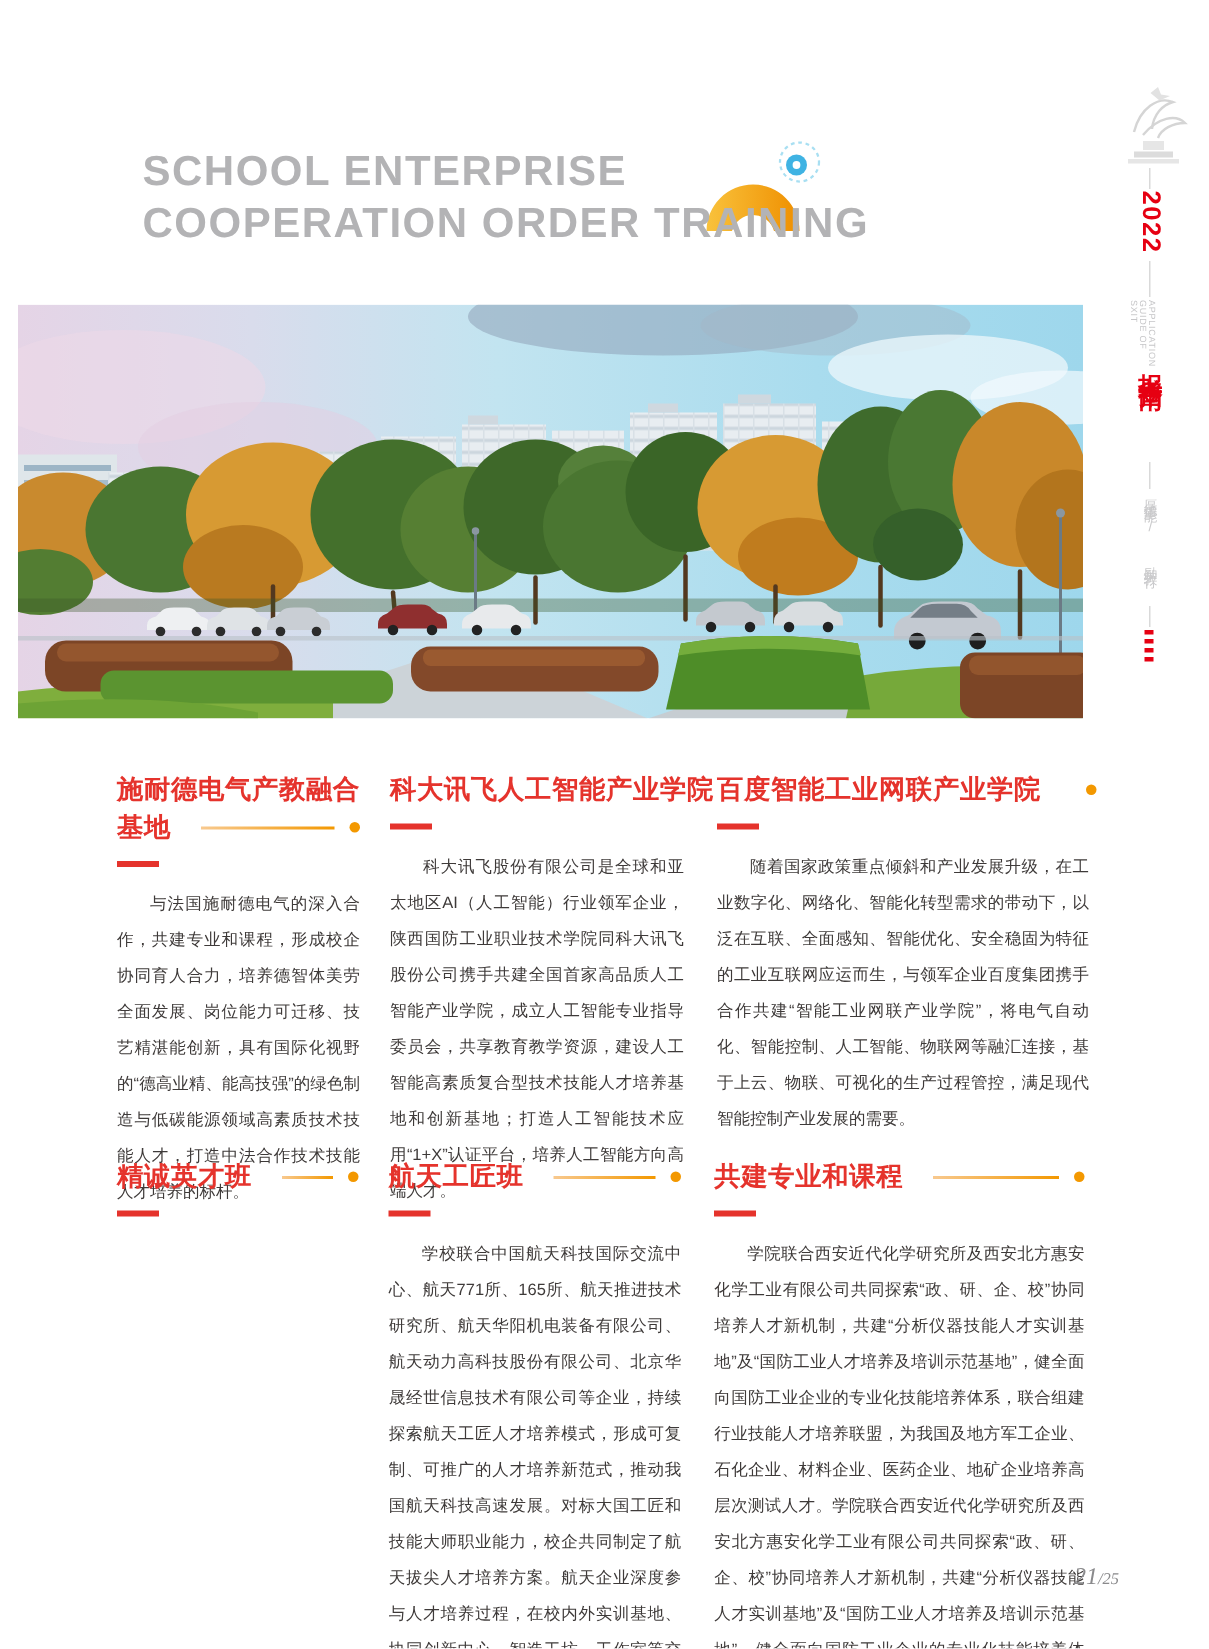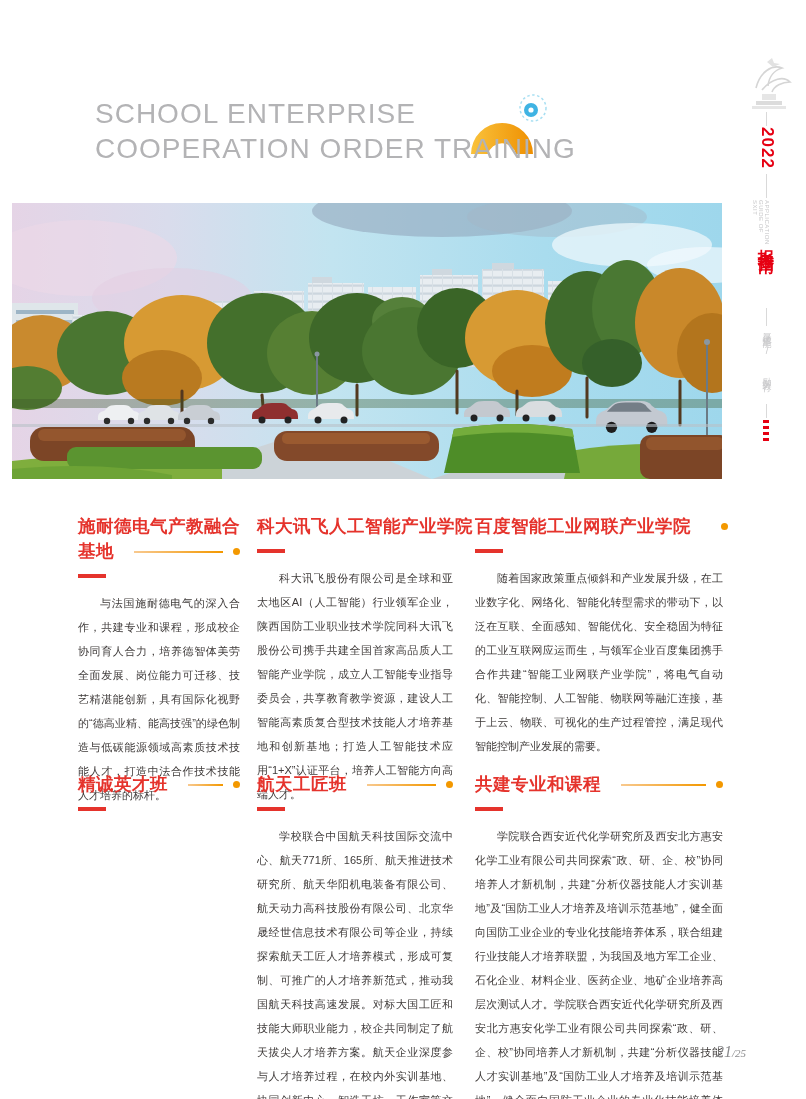--- a/index.html
+++ b/index.html
@@ -2,21 +2,21 @@
 <html><head>
 <meta charset="utf-8">
 <style>
   * { margin:0; padding:0; box-sizing:border-box; }
   html,body { background:#ffffff; }
   body { font-family:"Liberation Sans", sans-serif; }
   .page { position:relative; width:806px; height:1099px; background:#ffffff; overflow:hidden; }
 
   
   .masthead { position:absolute; left:95px; top:96px; width:560px; height:80px; }
-  .en-title { position:relative; z-index:2; color:#b3b3b5; font-size:28px; line-height:35px; letter-spacing:1px; font-weight:400; }
+  .en-title { position:relative; z-index:2; color:#b3b3b5; font-size:28px; line-height:35px; letter-spacing:1px; font-weight:700; }
   .arch-logo { position:absolute; left:372px; top:-6px; z-index:1; }
 
   
   .edge { position:absolute; right:0; top:0; width:70px; height:620px; }
   .sculpture { position:absolute; left:6px; top:54px; }
   .vline { position:absolute; left:30px; width:1px; background:#d9d9d9; }
   .vl1 { top:112px; height:14px; }
   .vl2 { top:174px; height:24px; }
   .vl3 { top:308px; height:18px; }
   .vl4 { top:404px; height:14px; }
@@ -30,22 +30,22 @@
 
   
   .photo { position:absolute; left:12px; top:203px; width:710px; height:276px; overflow:hidden; }
   .photo svg { display:block; }
 
   
   .articles { position:absolute; left:78px; top:514px; width:645px; }
   .row { display:flex; }
   .row1 { height:258px; }
   .col { }
-  .c1 { width:162px; margin-right:17px; }
-  .c2 { width:196px; margin-right:22px; }
+  .c1 { width:162px; }
+  .c2 { width:196px; margin-right:22px;margin-left:20px; }
   .c3 { width:248px; }
   h2 { color:#e5332c; font-size:17.5px; line-height:25px; font-weight:bold; letter-spacing:0.5px; }
   .t-line { display:block; }
   .t-line.with-rule { display:flex; align-items:center;gap:10px; }
   .t-line .txt { white-space:nowrap; }
   .h-rule { flex:1; height:2px; margin-left:10px; background:linear-gradient(to right,#f8c98f,#f39800); min-width:0; }
   .h-dot { width:7px; height:7px; border-radius:50%; background:#f39800; flex:0 0 auto; }
   .dash { width:28px; height:4px; background:#e5332c; margin:10px 0 13px 0; }
   .col p { color:#3e3a39; font-size:11px; line-height:24px; text-align:justify; text-indent:2em; }
   .c3 p { font-size:11px; }

